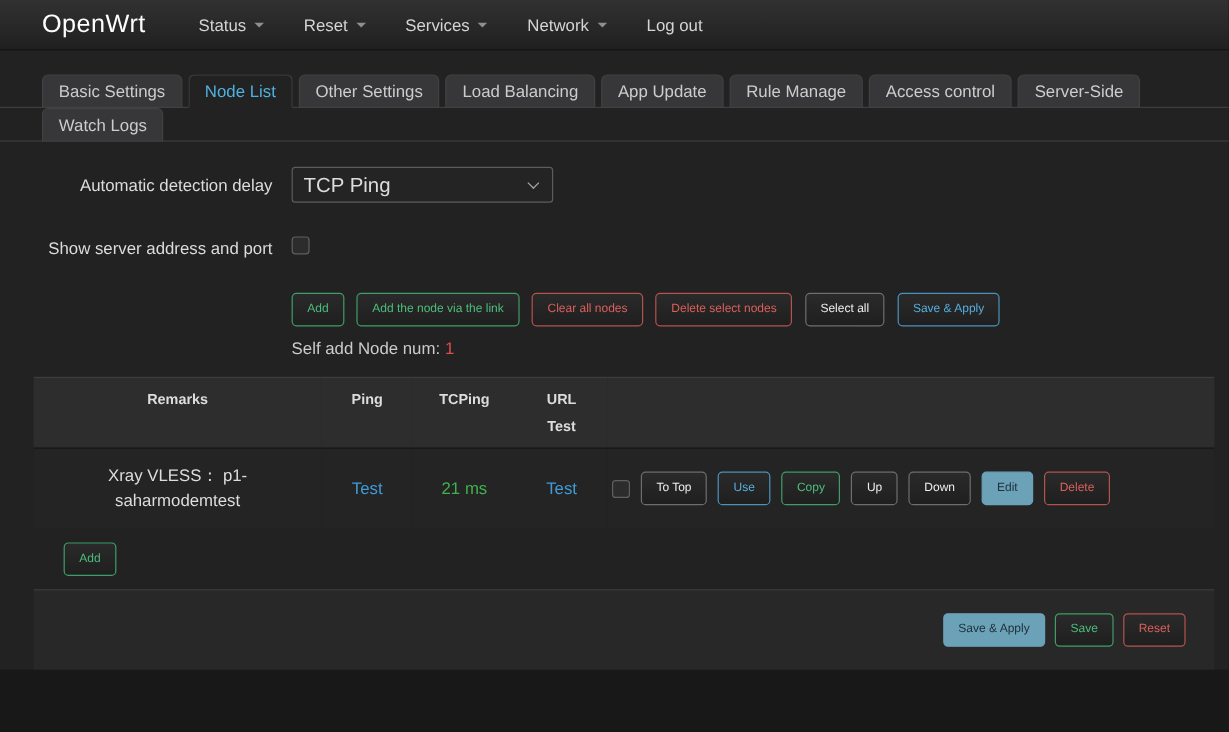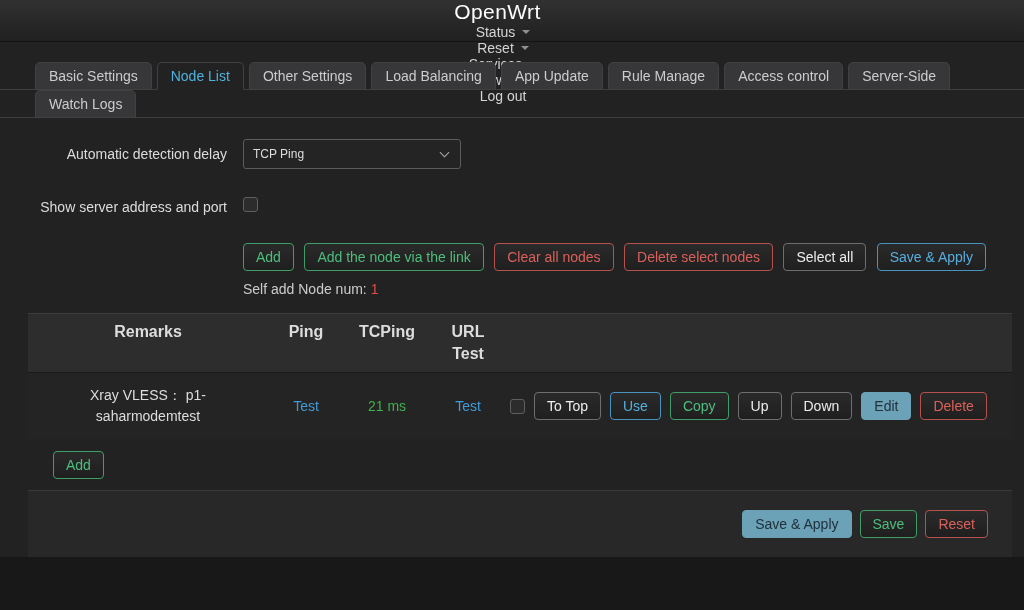--- a/index.html
+++ b/index.html
@@ -10,21 +10,20 @@
     font-family:"Liberation Sans", sans-serif;
     -webkit-font-smoothing:antialiased;
   }
 
   
   .navbar {
     height:42px; display:flex; align-items:center;
     background:linear-gradient(#313131,#202020);
     border-bottom:1px solid #141414;
     padding:0 20px 0 35px;
-    flex-direction:column;
   }
   .brand { color:#fdfdfd; font-size:21px; font-weight:300; letter-spacing:.4px; margin-right:44px; cursor:pointer; }
   .nav-item { color:#d4d4d4; font-size:14px; margin-right:33px; display:inline-flex; align-items:center; cursor:pointer; }
   .caret-down { width:0; height:0; margin-left:7px; border-left:4px solid transparent; border-right:4px solid transparent; border-top:4px solid #8f8f8f; display:inline-block; }
 
   
   .page { background:#222222; padding-top:20px; }
 
   
   .tabs-row { padding-left:35px; border-bottom:1px solid #3e3e3e; display:flex; align-items:flex-end; }
@@ -42,37 +41,37 @@
   .form-row { display:flex; align-items:center; }
   .form-row.first { margin-top:21px; }
   .form-row.second { margin-top:28px; }
   .form-label { width:207px; text-align:right; color:#dcdcdc; font-size:14px; padding-right:8px; }
   .form-ctl { margin-left:8px; }
 
   .select-wrap { position:relative; width:218px; }
   select {
     width:218px; height:30px; background:#242424; color:#dddddd;
     border:1px solid #5c5c5c; border-radius:3px; padding:0 36px 0 9px;
-    font-size:12px; font-family:inherit; appearance:none; -webkit-appearance:none;
+    font-size:17px; font-family:inherit; appearance:none; -webkit-appearance:none;
   }
   .select-chevron {
     position:absolute; right:13px; top:10px; width:7px; height:7px;
     border-right:1.5px solid #a8a8a8; border-bottom:1.5px solid #a8a8a8;
     transform:rotate(45deg); pointer-events:none;
   }
 
   input[type=checkbox] {
     appearance:none; -webkit-appearance:none; width:15px; height:15px;
     background:#2c2c2c; border:1px solid #5f5f5f; border-radius:3px; margin:0; cursor:pointer;
   }
 
   
   .btn {
     display:inline-flex; align-items:center; justify-content:center;
-    font-size:14px; line-height:18px; padding:4px 12px;
+    font-size:10px; line-height:18px; padding:4px 12px;
     border-radius:4px; border:1px solid #666;
     background:linear-gradient(#2a2a2a,#1f1f1f);
     font-family:inherit; cursor:pointer; white-space:nowrap;
   }
   .btn-green   { color:#4dbe7d; border-color:#3f9e67; }
   .btn-red     { color:#da605a; border-color:#b5524d; }
   .btn-neutral { color:#ededed; border-color:#6e6e6e; }
   .btn-blue    { color:#57aede; border-color:#4a93bd; }
   .btn-fill    { color:#20313a; border-color:#6ba2b8; background:#6ba2b8; }
 
@@ -80,21 +79,21 @@
   .actions-row .btn { margin-right:6px; margin-bottom:1px; }
   .actions-row + .actions-row { margin-top:1px; }
 
   .note { margin-left:215px; margin-top:9px; font-size:14px; color:#cccccc; }
   .note .num { color:#e14b4b; margin-left:4px; }
 
   
   table.node-table { width:100%; margin-top:16px; border-collapse:collapse; }
   .node-table thead tr { background:#2d2d2d; }
   .node-table th {
-    color:#dddddd; font-size:16px; font-weight:bold; text-align:center;
+    color:#dddddd; font-size:12px; font-weight:bold; text-align:center;
     border-top:1px solid #3d3d3d; border-bottom:1px solid #191919;
     padding:7px 4px; vertical-align:top; line-height:22px;
   }
   .th-span { display:block; margin:0 auto; }
   .th-narrow { max-width:38px; }
   .node-table tbody tr { background:#242424; }
   .node-table td { text-align:center; font-size:14px; color:#dddddd; padding:12px 4px; vertical-align:middle; }
   .col-remarks { width:240px; }
   .col-ping { width:76px; }
   .col-tcping { width:86px; }

